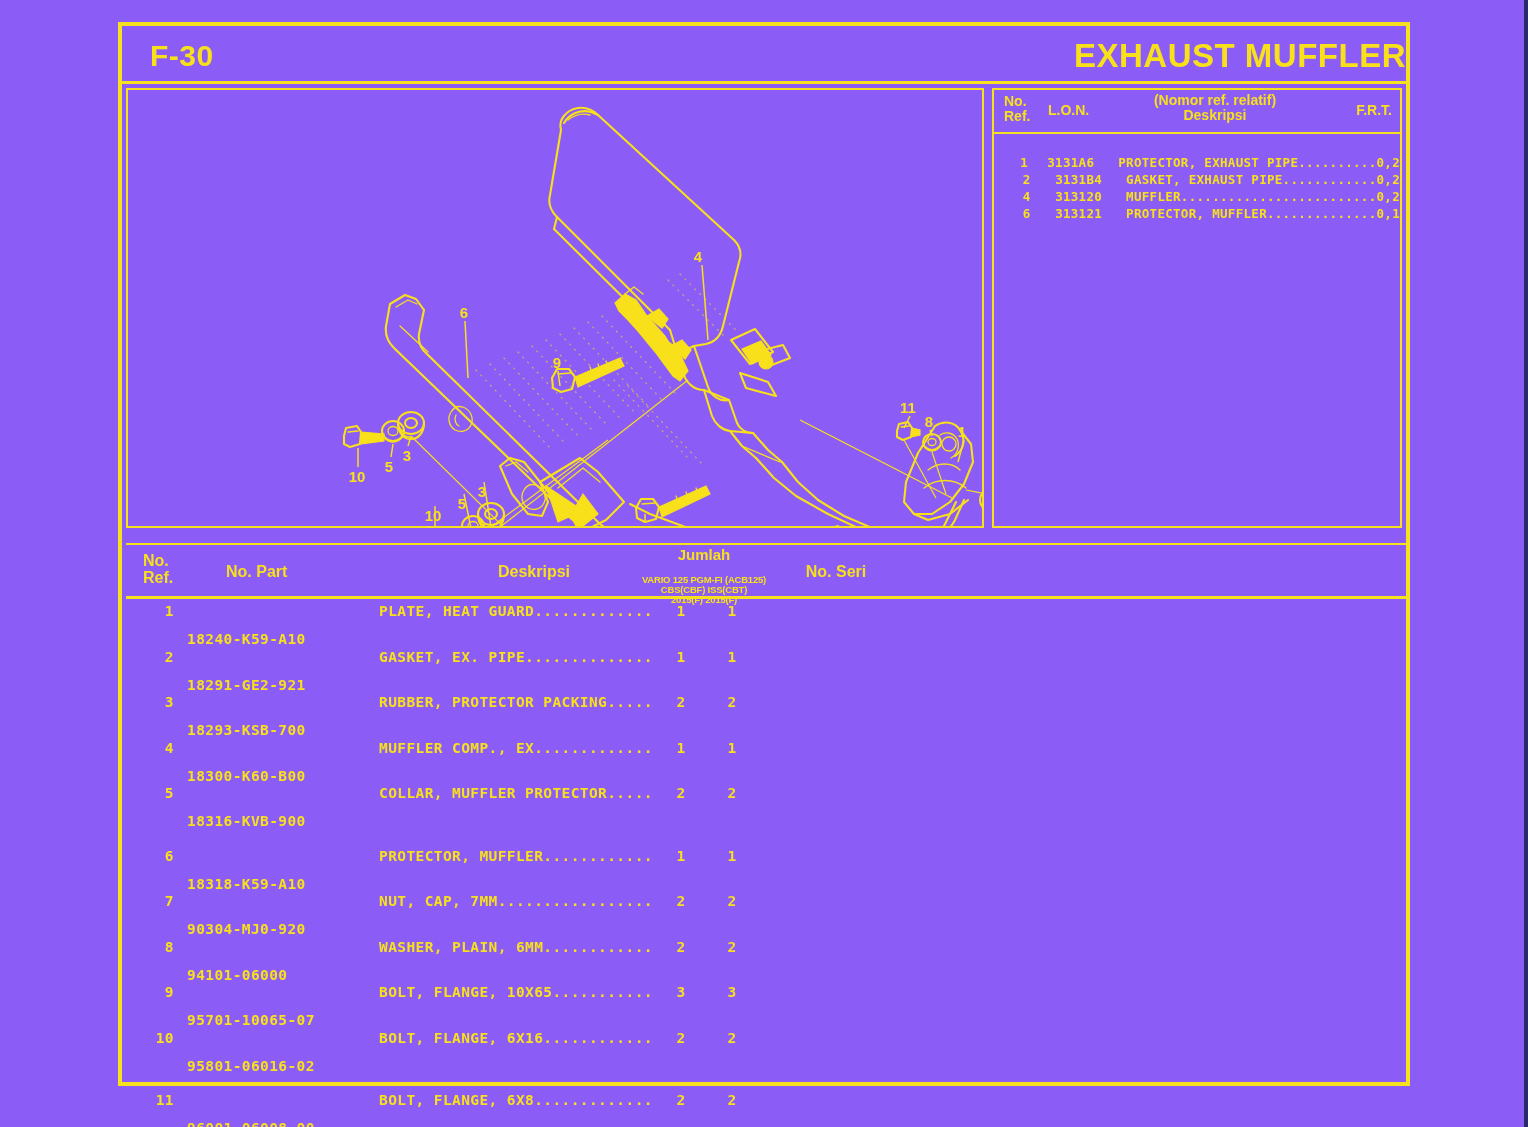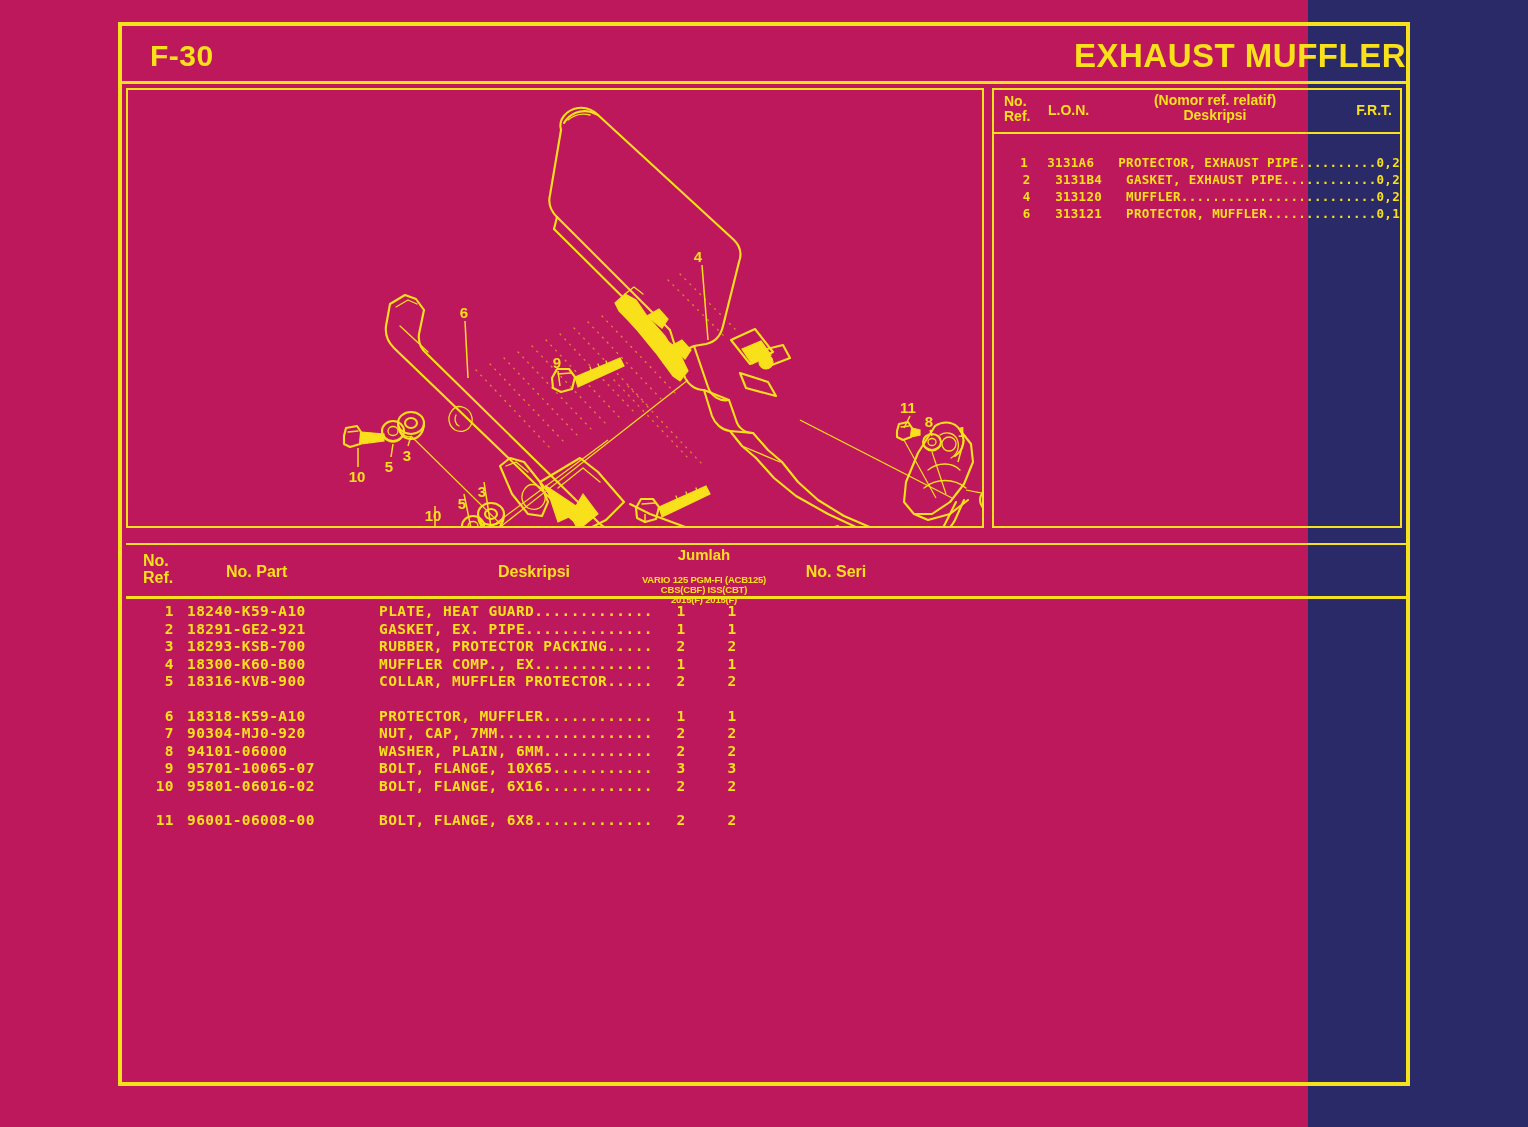--- a/index.html
+++ b/index.html
@@ -4,22 +4,22 @@
 <style>
   html, body {
     margin: 0; padding: 0;
     background: #2a2a68;
     width: 1528px; height: 1127px;
     overflow: hidden;
     font-family: "Liberation Sans", sans-serif;
   }
   #page {
     position: relative;
-    width: 1308px; height: 1127px;
-    background: #be185d;
+    width: 1524px; height: 1127px;
+    background: #8b5cf6;
   }
   
   #sheet {
     position: absolute;
     left: 118px; top: 22px;
     width: 1292px; height: 1064px;
     border: 4px solid #f5e11e;
     box-sizing: border-box;
   }
   
@@ -139,21 +139,21 @@
     display: flex;
     color: #f8e01b;
     font-size: 14.5px;
     font-weight: bold;
     line-height: 17.5px;
     letter-spacing: 0.4px;
     white-space: pre;
   }
   .prow.gap { height: 17px; }
   .p-ref  { width: 48px; text-align: right; }
-  .p-part { width: 170px; text-align: left; padding-left: 13px; }
+  .p-part { width: 170px; text-align: left; padding-left: 13px; margin-top: 28px; }
   .p-desc { width: 280px; padding-left: 22px; }
   .p-q1   { width: 44px; text-align: center; }
   .p-q2   { width: 58px; text-align: center; }
   
   #diagram-svg { display: block; }
   .cal { fill:#f8e01b; font-family:"Liberation Sans", sans-serif; font-size:15px; font-weight:bold; }
   .code { fill:#f8e01b; font-family:"Liberation Sans", sans-serif; font-size:10px; font-weight:bold; }
   .frlbl { fill:#f8e01b; font-family:"Liberation Sans", sans-serif; font-size:17px; font-weight:bold; }
   .ln { fill:none; stroke:#f8e01b; stroke-width:2.1; stroke-linecap:round; stroke-linejoin:round; }
   .ln-thin { fill:none; stroke:#f8e01b; stroke-width:1.3; stroke-linecap:round; stroke-linejoin:round; }

